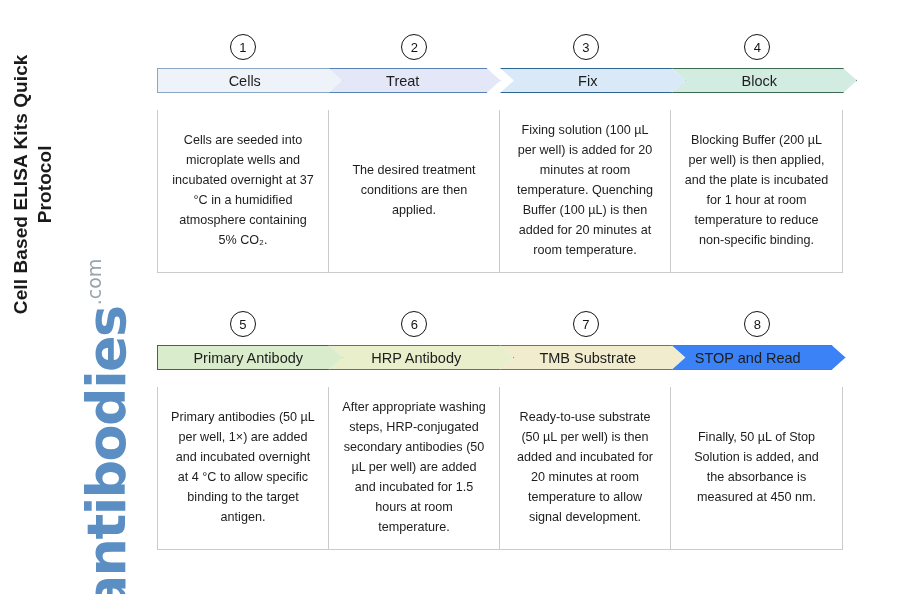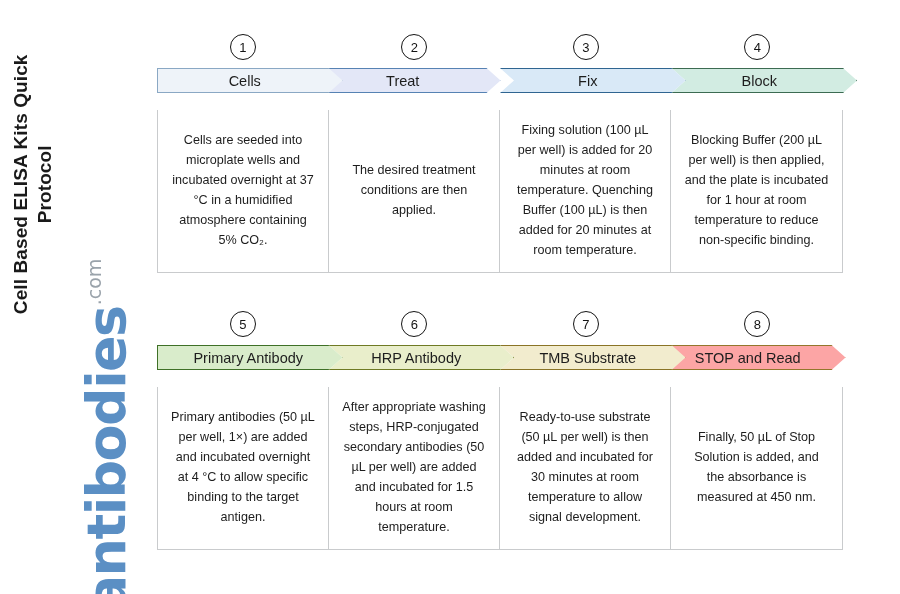--- a/index.html
+++ b/index.html
@@ -201,31 +201,31 @@
   <div class="chevron-strip">
       <div class="chevron" style="left: 0px; width: 185.5px; background: rgb(217, 236, 203); z-index: 4; border: 1.5px solid rgb(63, 112, 39); padding-left: 7px;">
         <span class="chevron-label">Primary Antibody</span>
       </div>
       <div class="chevron notched" style="left: 171.5px; width: 185.5px; background: rgb(233, 238, 203); z-index: 3; border: 1.5px solid rgb(111, 122, 36);">
         <span class="chevron-label">HRP Antibody</span>
       </div>
       <div class="chevron notched" style="left: 343px; width: 185.5px; background: rgb(242, 236, 206); z-index: 2; border: 1.5px solid rgb(138, 116, 38);">
         <span class="chevron-label">TMB Substrate</span>
       </div>
-      <div class="chevron notched" style="left: 503px; width: 185.5px; background: #fca5a5; z-index: 1; border: 1.5px solid rgb(147, 118, 43);">
+      <div class="chevron notched" style="left: 503px; width: 185.5px; background: #3b82f6; z-index: 1; border: 1.5px solid rgb(147, 118, 43);">
         <span class="chevron-label">STOP and Read</span>
       </div>
     </div>
   <div class="desc-strip">
       <div class="desc-cell" style="width: 171.5px;">
         <div>Primary antibodies (50 µL per well, 1×) are added and incubated overnight at 4 °C to allow specific binding to the target antigen.</div>
       </div>
       <div class="desc-cell" style="width: 171.5px;">
         <div>After appropriate washing steps, HRP-conjugated secondary antibodies (50 µL per well) are added and incubated for 1.5 hours at room temperature.</div>
       </div>
       <div class="desc-cell" style="width: 171.5px;">
-        <div>Ready-to-use substrate (50 µL per well) is then added and incubated for 30 minutes at room temperature to allow signal development.</div>
+        <div>Ready-to-use substrate (50 µL per well) is then added and incubated for 20 minutes at room temperature to allow signal development.</div>
       </div>
       <div class="desc-cell" style="width: 171.5px;">
         <div>Finally, 50 µL of Stop Solution is added, and the absorbance is measured at 450 nm.</div>
       </div>
     </div>
 </div>
 
 </body></html>

